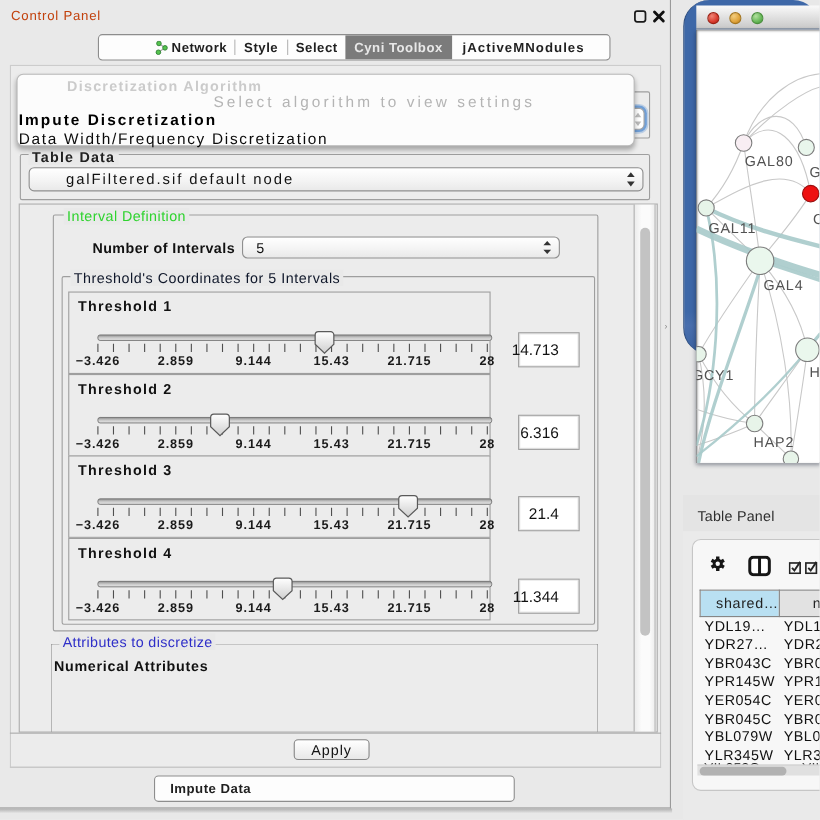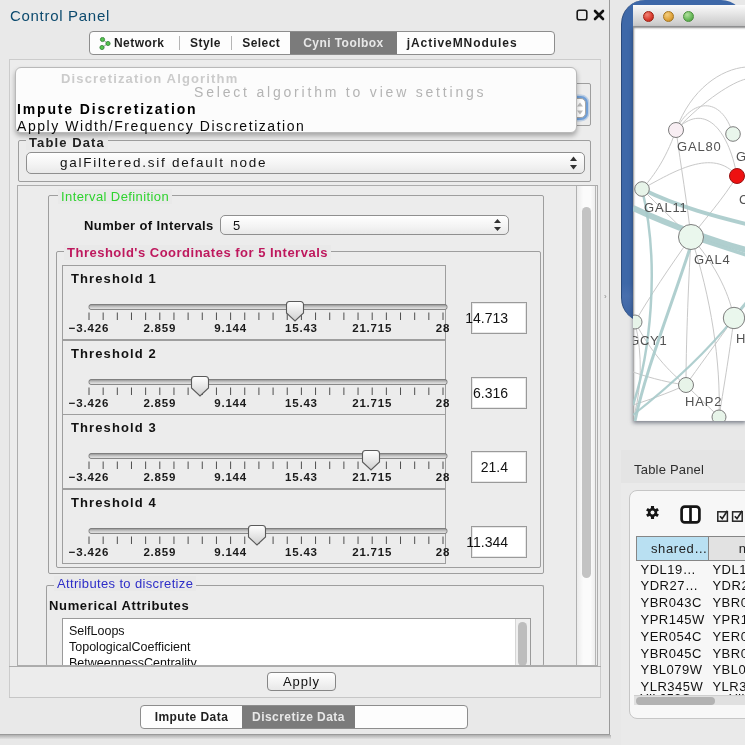--- a/index.html
+++ b/index.html
@@ -3,28 +3,28 @@
 <meta charset="utf-8">
 <style>
 * { margin:0; padding:0; box-sizing:border-box; }
 html,body { width:745px; height:745px; overflow:hidden; }
 body { background:#e8e8e8; font-family:"Liberation Sans", sans-serif; position:relative; }
 .abs { position:absolute; }
 
 
 #cp { left:0; top:0; width:610px; height:735px; background:#e9e9e9;
   border:1px solid #9a9a9a; border-left:none; border-top:none; }
-#cp-title { left:10px; top:7px; font-size:15px; letter-spacing:0.7px; color:#0c4a6e; }
+#cp-title { left:10px; top:7px; font-size:12px; letter-spacing:0.7px; color:#c2410c; }
 #cp-shadow { left:0; top:735px; width:611px; height:4px;
   background:linear-gradient(#b0b0b0,#e2e2e2); }
 
 
 .tabstrip { background:#fdfdfd; border:1px solid #8d8d8d; border-radius:4px;
   display:flex; align-items:center; overflow:hidden; }
-#tabs-top { left:89px; top:31px; width:466px; height:24px; }
+#tabs-top { left:89px; top:31px; width:466px; height:24px;padding-left:42px; }
 .tab { font-weight:bold; font-size:12px; letter-spacing:0.45px; color:#1f1f1f; text-align:center;
   height:100%; display:flex; align-items:center; justify-content:center; }
 .tabsep { width:1px; height:14px; background:#b5b5b5; }
 .tabsel { background:#7b7b7b; color:#e8e8e8; }
 
 
 .grp { border:1px solid #9e9e9e; border-radius:2px; }
 .grptitle { position:absolute; background:#e9e9e9; padding:0 3px; font-size:13px; }
 
 
@@ -134,21 +134,21 @@
   <div class="combo" style="left:220px; top:215px; width:289px; height:20px; padding-left:12px;">5
     <span class="arr">
         <svg width="9" height="13" viewBox="0 0 9 13">
       <path d="M4.5 0.5 L8 4.5 L1 4.5 Z" fill="#333"></path>
           <path d="M4.5 12.5 L8 8.5 L1 8.5 Z" fill="#333"></path>
     </svg>
       </span>
   </div>
 
   <div class="abs grp" style="left:56px; top:251px; width:485px; height:317px;"></div>
-  <div class="grptitle" style="left:64px; top:245px; letter-spacing:0.5px; color:#be185d;font-weight:bold;">Threshold's Coordinates for 5 Intervals</div>
+  <div class="grptitle" style="left:64px; top:245px; letter-spacing:0.5px; color:#0f172a;">Threshold's Coordinates for 5 Intervals</div>
 
 <div class="thblock" style="top: 265px;">
     <div class="thlabel">Threshold 1</div>
     <svg width="470" height="73" viewBox="0 0 470 73" style="position:absolute; left:0; top:0;">
       <defs>
         <linearGradient id="tr0" x1="0" y1="0" x2="0" y2="1">
           <stop offset="0" stop-color="#8e8e8e"></stop>
             <stop offset="0.5" stop-color="#c9c9c9"></stop>
             <stop offset="1" stop-color="#e8e8e8"></stop>
         </linearGradient>
@@ -344,45 +344,38 @@
         <text x="309.2" y="66" text-anchor="middle" font-size="11.5" font-weight="bold" letter-spacing="0.8" fill="#1a1a1a">21.715</text>
         <text x="380" y="66" text-anchor="middle" font-size="11.5" font-weight="bold" letter-spacing="0.8" fill="#1a1a1a">28</text>
       <path d="M188.5 35.5 h11 a3 3 0 0 1 3 3 v8.5 l-8.5 8 l-8.5 -8 v-8.5 a3 3 0 0 1 3 -3 z" fill="url(#th3)" stroke="#5a5a5a" stroke-width="1.1"></path>
     </svg>
     <div class="valbox">11.344</div>
     </div>
 
   <div class="abs grp" style="left:46px; top:585px; width:498px; height:81px; border-bottom:none;"></div>
   <div class="grptitle" style="left:54px; top:576px; letter-spacing:0.35px; color:#2e2ec8;">Attributes to discretize</div>
   <div class="abs" style="left:49px; top:598px; font-weight:bold; font-size:13px; letter-spacing:0.65px; color:#111;">Numerical Attributes</div>
-  <div class="abs" style="left:62px; top:618px; width:469px; height:48px; background:#fff; border:1px solid #9a9a9a; border-bottom:none; overflow:hidden;">
-    <div style="position:absolute; left:6px; top:4px; font-size:12.5px; color:#111; line-height:16px;">SelfLoops<br>TopologicalCoefficient<br>BetweennessCentrality</div>
-    <div style="position:absolute; right:0; top:0; width:15px; height:48px; background:#efefef; border-left:1px solid #d6d6d6;">
-      <div style="position:absolute; left:2px; top:3px; width:9px; height:44px; border-radius:4.5px; background:#bdbdbd;"></div>
-    </div>
-  </div>
 
   <div class="abs" style="left:9px; top:666px; width:592px; height:1px; background:#ababab;"></div>
   <div class="abs" id="applybtn">Apply</div>
   <div class="abs" style="left:9px; top:697px; width:592px; height:1px; background:#c6c6c6;"></div>
 
   <div class="abs" style="left:17px; top:185px; width:581px; height:481px; border:1px solid #adadad;"></div>
   <div class="abs vsb-track" style="left:576px; top:186px; width:20px; height:479px;"></div>
   <div class="abs vsb-thumb" style="left:581.5px; top:207px; width:9.5px; height:371px;"></div>
 
   <div class="abs tabstrip" style="left:140px; top:705px; width:328px; height:24px;">
     <div class="tab" style="width:101px;">Impute Data</div>
-    <div class="tab tabsel" style="width:113px;">Discretize Data</div>
   </div>
 
   <div class="abs" id="popup">
     <div class="abs" style="left:178px; top:16px; font-size:14px; letter-spacing:2.8px; color:#b4b4b4;">Select algorithm to view settings</div>
     <div class="abs" style="left:45px; top:3px; font-weight:bold; font-size:13px; letter-spacing:1.15px; color:#cbcbcb;">Discretization Algorithm</div>
     <div class="abs" style="left:1px; top:33px; font-weight:bold; font-size:14px; letter-spacing:1.85px; color:#000;">Impute Discretization</div>
-    <div class="abs" style="left:1px; top:50px; font-size:14px; letter-spacing:1.55px; color:#0a0a0a;">Apply Width/Frequency Discretization</div>
+    <div class="abs" style="left:1px; top:50px; font-size:14px; letter-spacing:1.55px; color:#0a0a0a;">Data Width/Frequency Discretization</div>
   </div>
   <div class="abs" style="left:604px; top:292px; width:5px; height:9px; font-size:8px; color:#8a8a8a;">›</div>
 </div>
 <div class="abs" id="cp-shadow"></div>
 
 <div class="abs" id="net">
   <div class="abs" id="net-titlebar">
     <div class="light" style="left:9.5px; background:radial-gradient(circle at 35% 30%, #f08576, #d93b2e 60%, #a62418); border:1px solid #9c2013;"></div>
     <div class="light" style="left:29.5px; background:radial-gradient(circle at 35% 30%, #f3cd7e, #dfa33b 60%, #b07a1c); border:1px solid #a5761f;"></div>
     <div class="light" style="left:49.5px; background:radial-gradient(circle at 35% 30%, #b2e09e, #66b858 60%, #45903a); border:1px solid #4a8f3d;"></div>

